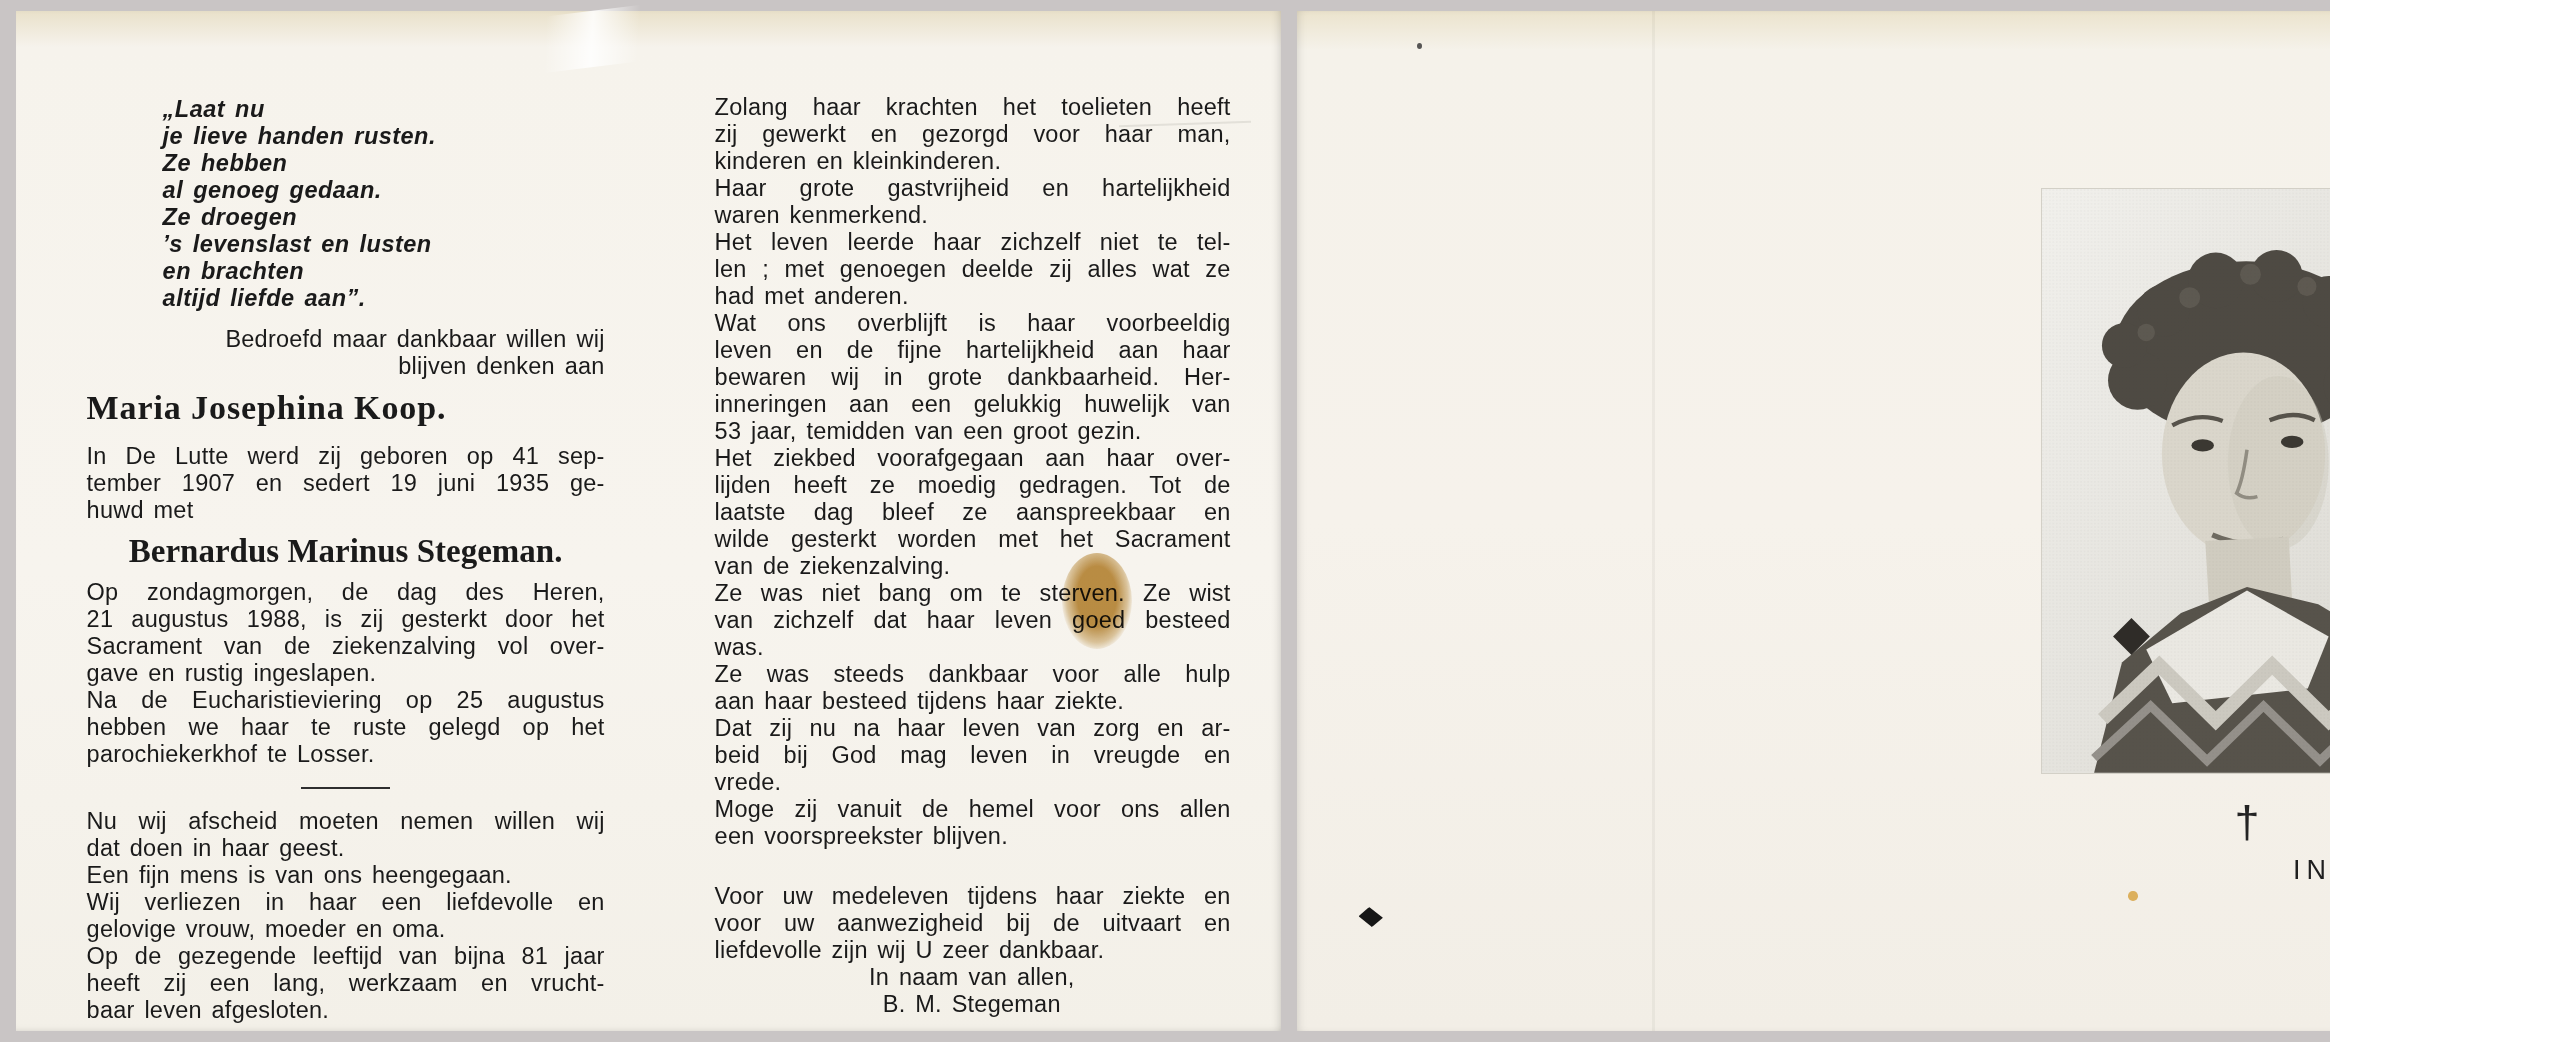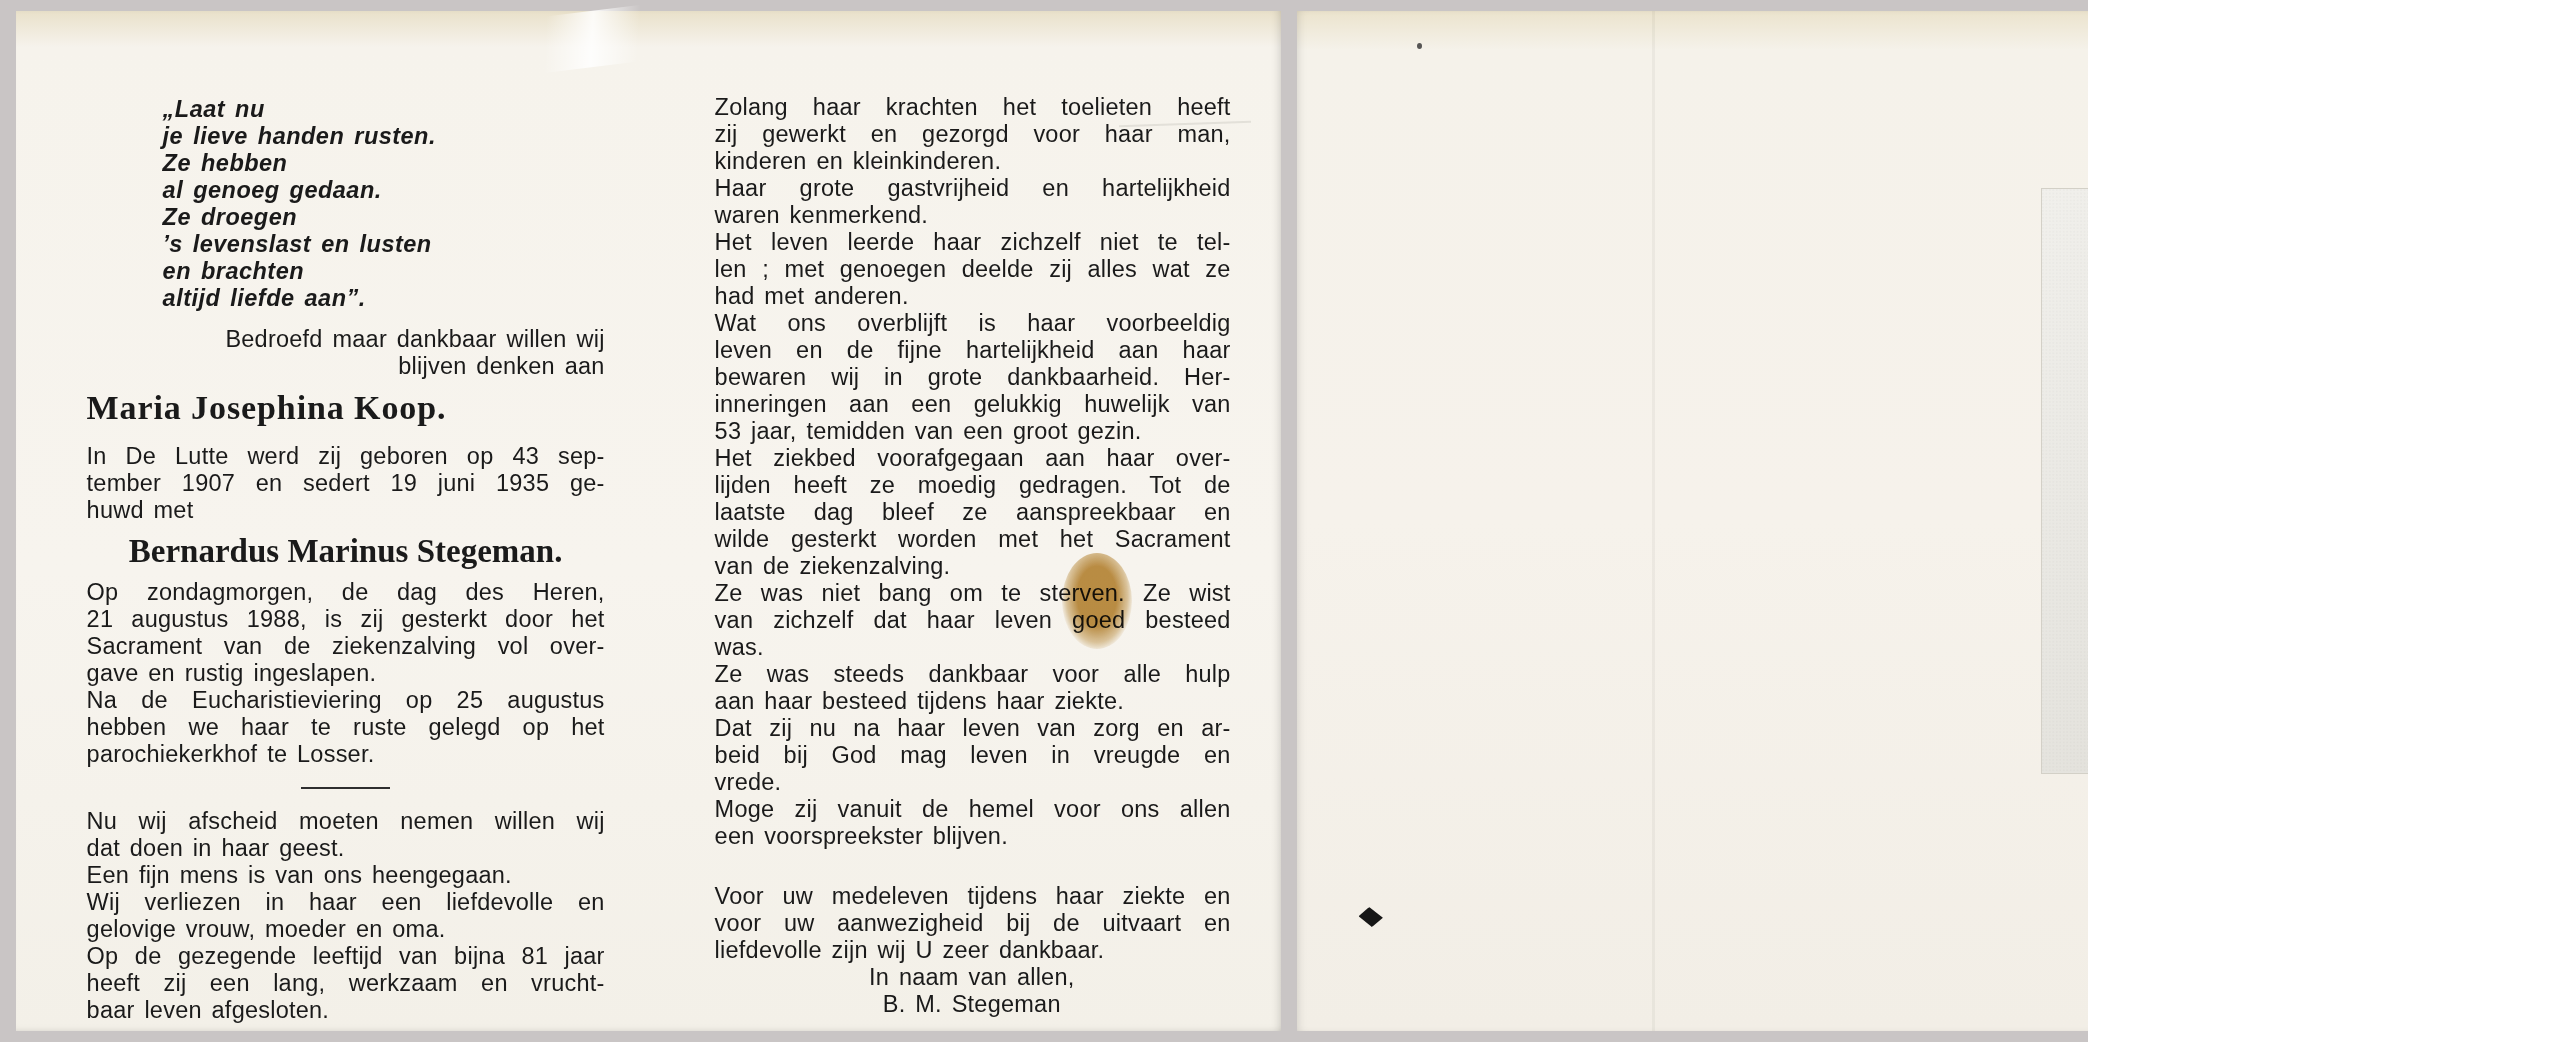--- a/index.html
+++ b/index.html
@@ -1,17 +1,17 @@
 <!DOCTYPE html>
 <html style="font-size:14px"><head>
 <meta charset="utf-8">
 <style>
   html,body { margin:0; padding:0; }
   #canvas {
-    position:relative; width:2088px; height:1043px;
+    position:relative; width:2330px; height:1043px;
     background:#c9c5c5; overflow:hidden;
     font-family:"Liberation Sans", sans-serif;
   }
   .page { position:absolute; top:11.3px; height:1020px; }
   #left-page {
     left:15.6px; width:1265px;
     background:linear-gradient(180deg,#e9e1ca 0px,#f6f3ec 36px,#f7f4ee 55%,#f3f0e8 100%);
     box-shadow:inset -7px 0 12px -8.7px rgba(0,0,0,.28), inset 0 -5.2px 8.7px -7px rgba(0,0,0,.15);
   }
   #right-page {
@@ -88,21 +88,21 @@
           <div class="line">’s levenslast en lusten</div>
           <div class="line">en brachten</div>
           <div class="line">altijd liefde aan”.</div>
         </div>
       <div class="intro">
           <div class="line">Bedroefd maar dankbaar willen wij</div>
           <div class="line">blijven denken aan</div>
         </div>
       <div class="name">Maria Josephina Koop.</div>
       <div class="justify">
-          <div class="line jl">In De Lutte werd zij geboren op 43 sep-</div>
+          <div class="line jl">In De Lutte werd zij geboren op 41 sep-</div>
           <div class="line jl">tember 1907 en sedert 19 juni 1935 ge-</div>
           <div class="line">huwd met</div>
         </div>
       <div class="spouse">Bernardus Marinus Stegeman.</div>
       <div class="justify">
           <div class="line jl">Op zondagmorgen, de dag des Heren,</div>
           <div class="line jl">21 augustus 1988, is zij gesterkt door het</div>
           <div class="line jl">Sacrament van de ziekenzalving vol over-</div>
           <div class="line">gave en rustig ingeslapen.</div>
           <div class="line jl">Na de Eucharistieviering op 25 augustus</div>

